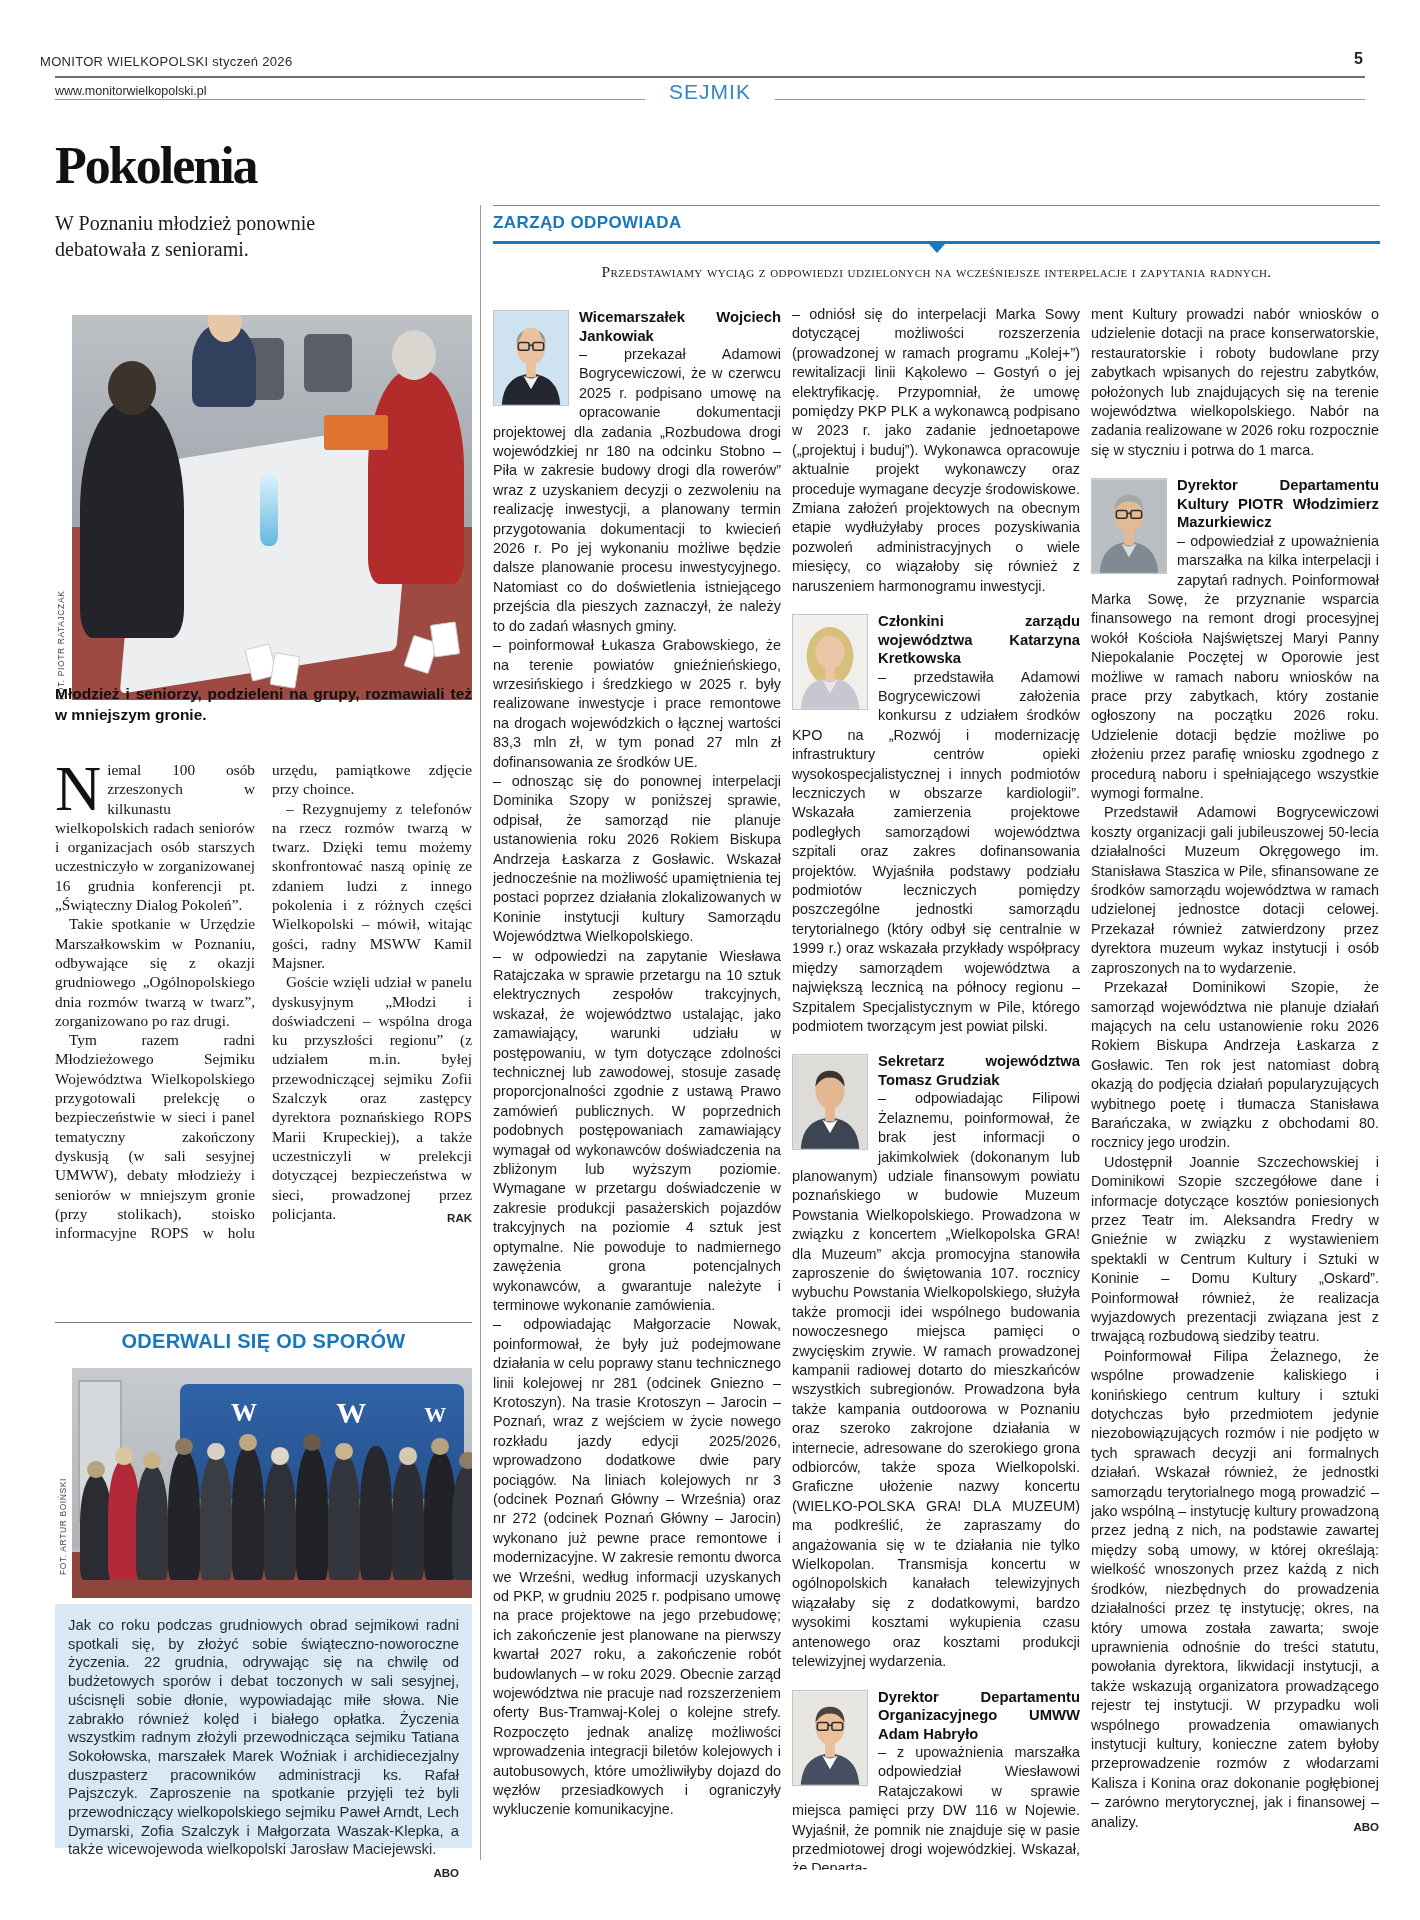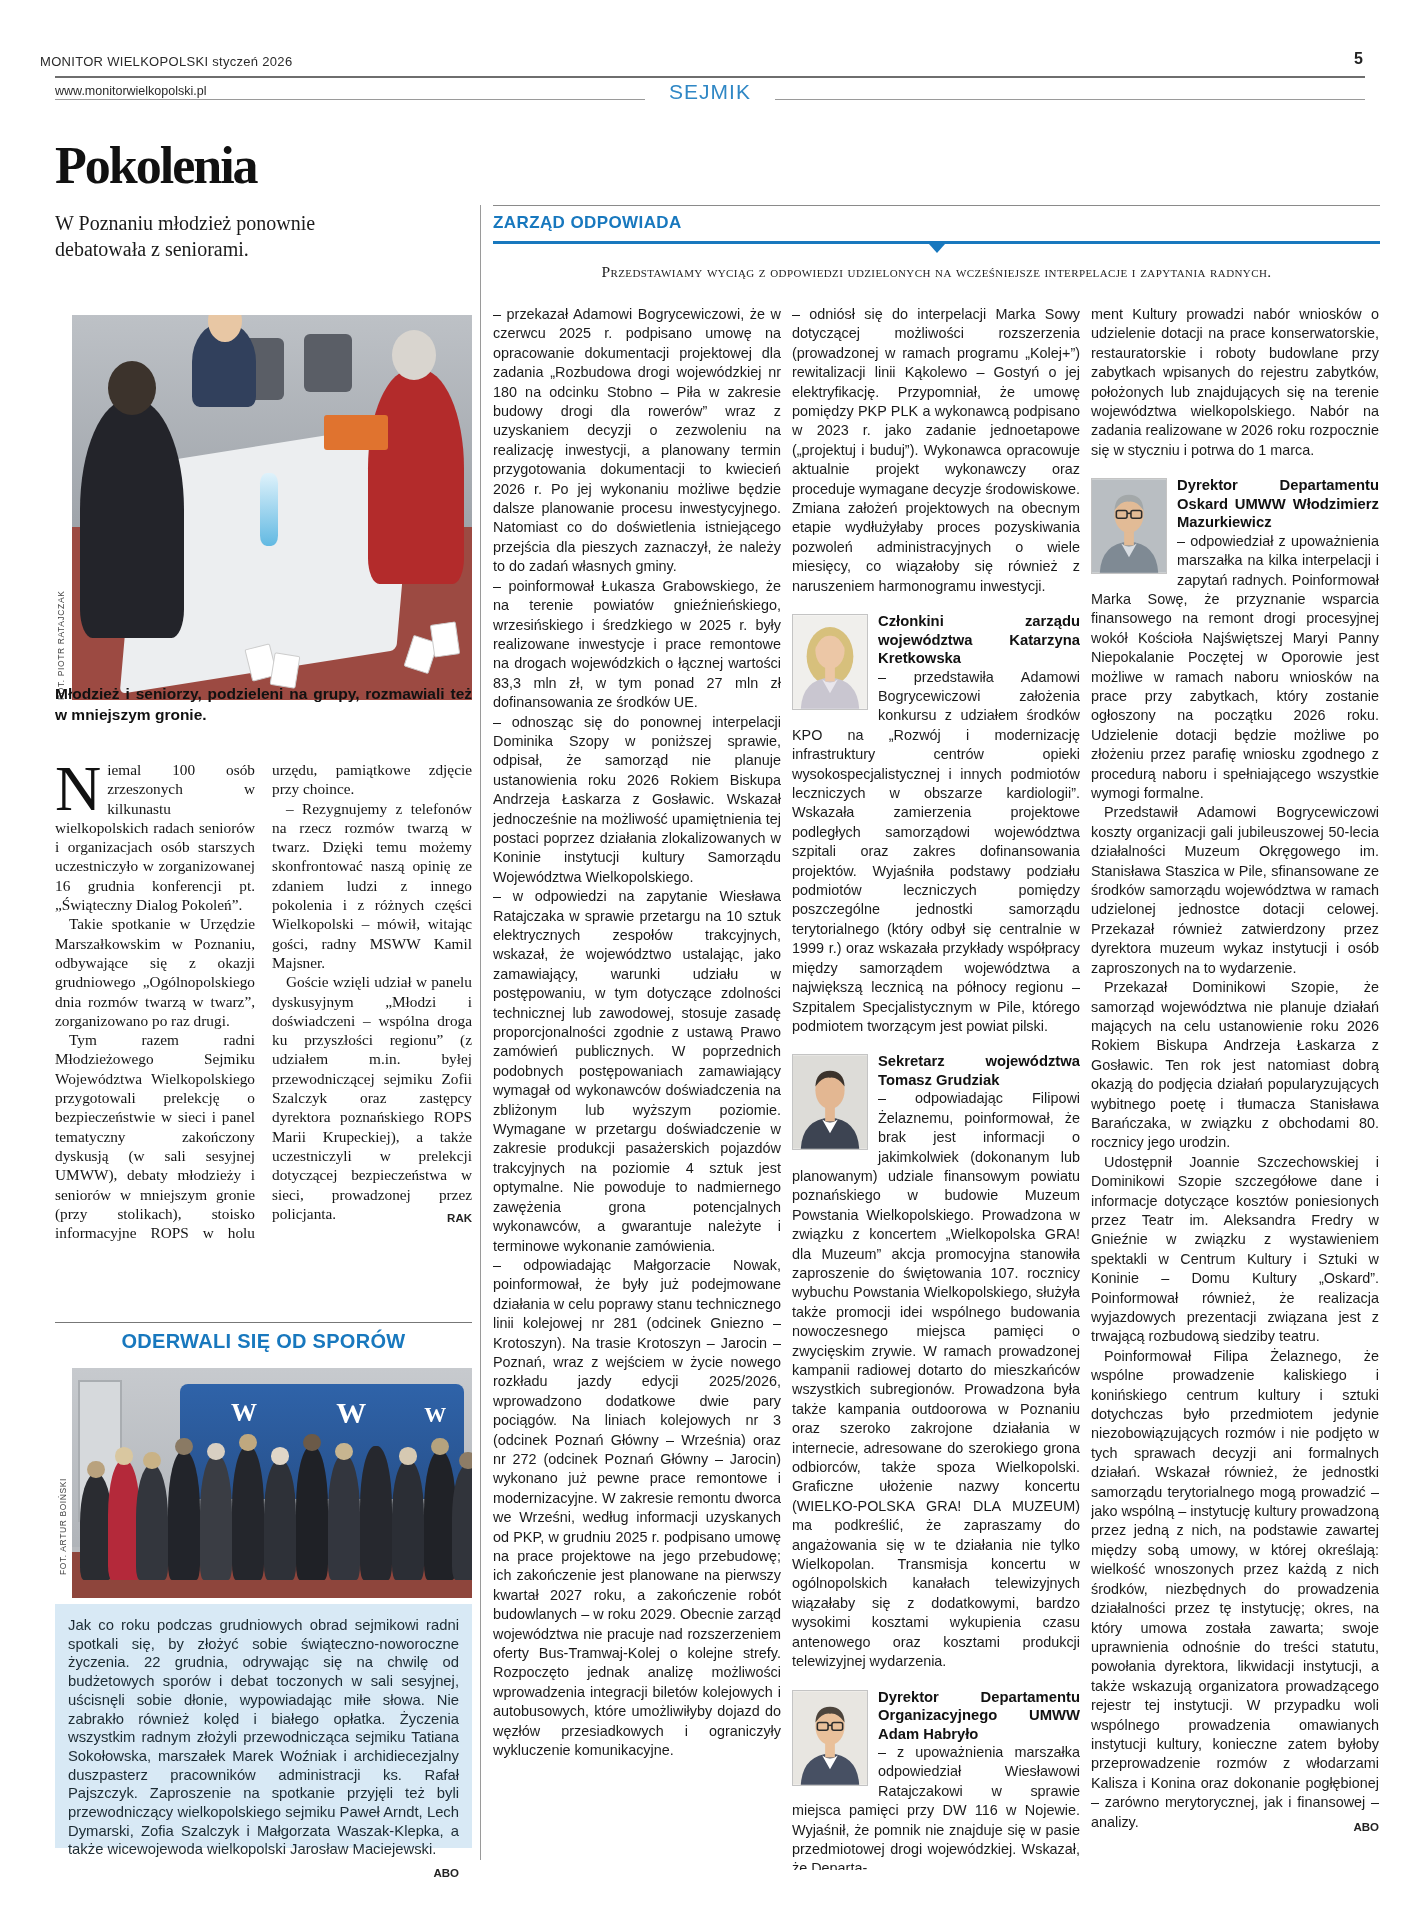--- a/index.html
+++ b/index.html
@@ -179,20 +179,38 @@
   <div class="vdivider"></div>
 
   <div class="rightsec">
     <div class="zo-rule-a"></div>
     <div class="zo-title">ZARZĄD ODPOWIADA</div>
     <div class="zo-rule-b"></div>
     <div class="zo-triangle"></div>
     <div class="zo-intro">Przedstawiamy wyciąg z odpowiedzi udzielonych na wcześniejsze interpelacje i zapytania radnych.</div>
     <div class="qa-cols" id="qa-cols">
         <div class="qa-col">
+          <div class="qa-official">
+            <div class="portrait">
+              <svg viewBox="0 0 76 96" xmlns="http://www.w3.org/2000/svg">
+                <rect width="76" height="96" fill="#cfe2f0"></rect>
+                <path d="M8 96 Q10 66 38 64 Q66 66 68 96 Z" fill="#23262e"></path>
+                <path d="M30 66 L38 80 L46 66 Q38 72 30 66 Z" fill="#f3f3f3"></path>
+                <rect x="33" y="52" width="10" height="16" fill="#e8c29e"></rect>
+                <ellipse cx="38" cy="36" rx="15" ry="19" fill="#e8c29e"></ellipse>
+                <path d="M23 33 Q23 24 30 20 Q28 28 23 33 Z M53 33 Q53 24 46 20 Q48 28 53 33 Z" fill="#9b9b98"></path>
+                <g stroke="#2c2c2c" stroke-width="1.6" fill="none">
+                  <rect x="25" y="32" width="11" height="8" rx="2"></rect>
+                  <rect x="40" y="32" width="11" height="8" rx="2"></rect>
+                  <line x1="36" y1="35" x2="40" y2="35"></line>
+                </g>
+              </svg>
+            </div>
+            <div class="oname"><span>Wicemarszałek </span><span>Wojciech Jankowiak</span></div>
+          </div>
           <p class="qa-p">– przekazał Adamowi Bogrycewiczowi, że w czerwcu 2025 r. podpisano umowę na opracowanie dokumentacji projektowej dla zadania „Rozbudowa drogi wojewódzkiej nr 180 na odcinku Stobno – Piła w zakresie budowy drogi dla rowerów” wraz z uzyskaniem decyzji o zezwoleniu na realizację inwestycji, a planowany termin przygotowania dokumentacji to kwiecień 2026 r. Po jej wykonaniu możliwe będzie dalsze planowanie procesu inwestycyjnego. Natomiast co do doświetlenia istniejącego przejścia dla pieszych zaznaczył, że należy to do zadań własnych gminy.</p>
           <p class="qa-p">– poinformował Łukasza Grabowskiego, że na terenie powiatów gnieźnieńskiego, wrzesińskiego i średzkiego w 2025 r. były realizowane inwestycje i prace remontowe na drogach wojewódzkich o łącznej wartości 83,3 mln zł, w tym ponad 27 mln zł dofinansowania ze środków UE.</p>
           <p class="qa-p">– odnosząc się do ponownej interpelacji Dominika Szopy w poniższej sprawie, odpisał, że samorząd nie planuje ustanowienia roku 2026 Rokiem Biskupa Andrzeja Łaskarza z Gosławic. Wskazał jednocześnie na możliwość upamiętnienia tej postaci poprzez działania zlokalizowanych w Koninie instytucji kultury Samorządu Województwa Wielkopolskiego.</p>
           <p class="qa-p">– w odpowiedzi na zapytanie Wiesława Ratajczaka w sprawie przetargu na 10 sztuk elektrycznych zespołów trakcyjnych, wskazał, że województwo ustalając, jako zamawiający, warunki udziału w postępowaniu, w tym dotyczące zdolności technicznej lub zawodowej, stosuje zasadę proporcjonalności zgodnie z ustawą Prawo zamówień publicznych. W poprzednich podobnych postępowaniach zamawiający wymagał od wykonawców doświadczenia na zbliżonym lub wyższym poziomie. Wymagane w przetargu doświadczenie w zakresie produkcji pasażerskich pojazdów trakcyjnych na poziomie 4 sztuk jest optymalne. Nie powoduje to nadmiernego zawężenia grona potencjalnych wykonawców, a gwarantuje należyte i terminowe wykonanie zamówienia.</p>
           <p class="qa-p">– odpowiadając Małgorzacie Nowak, poinformował, że były już podejmowane działania w celu poprawy stanu technicznego linii kolejowej nr 281 (odcinek Gniezno – Krotoszyn). Na trasie Krotoszyn – Jarocin – Poznań, wraz z wejściem w życie nowego rozkładu jazdy edycji 2025/2026, wprowadzono dodatkowe dwie pary pociągów. Na liniach kolejowych nr 3 (odcinek Poznań Główny – Września) oraz nr 272 (odcinek Poznań Główny – Jarocin) wykonano już pewne prace remontowe i modernizacyjne. W zakresie remontu dworca we Wrześni, według informacji uzyskanych od PKP, w grudniu 2025 r. podpisano umowę na prace projektowe na jego przebudowę; ich zakończenie jest planowane na pierwszy kwartał 2027 roku, a zakończenie robót budowlanych – w roku 2029. Obecnie zarząd województwa nie pracuje nad rozszerzeniem oferty Bus-Tramwaj-Kolej o kolejne strefy. Rozpoczęto jednak analizę możliwości wprowadzenia integracji biletów kolejowych i autobusowych, które umożliwiłyby dojazd do węzłów przesiadkowych i ograniczyły wykluczenie komunikacyjne.</p>
         </div>
         <div class="qa-col">
           <p class="qa-p">– odniósł się do interpelacji Marka Sowy dotyczącej możliwości rozszerzenia (prowadzonej w ramach programu „Kolej+”) rewitalizacji linii Kąkolewo – Gostyń o jej elektryfikację. Przypomniał, że umowę pomiędzy PKP PLK a wykonawcą podpisano w 2023 r. jako zadanie jednoetapowe („projektuj i buduj”). Wykonawca opracowuje aktualnie projekt wykonawczy oraz proceduje wymagane decyzje środowiskowe. Zmiana założeń projektowych na obecnym etapie wydłużyłaby proces pozyskiwania pozwoleń administracyjnych o wiele miesięcy, co wiązałoby się również z naruszeniem harmonogramu inwestycji.</p>
           <div class="qa-official">
             <div class="portrait">
@@ -254,21 +272,21 @@
                 <rect x="33" y="52" width="10" height="16" fill="#e2bb96"></rect>
                 <ellipse cx="38" cy="36" rx="15" ry="19" fill="#e2bb96"></ellipse>
                 <path d="M23 32 Q24 16 38 16 Q52 16 53 32 Q46 22 38 23 Q30 22 23 32 Z" fill="#a3a8a9"></path>
                 <g stroke="#2c2c2c" stroke-width="1.6" fill="none">
                   <rect x="25" y="32" width="11" height="8" rx="2"></rect>
                   <rect x="40" y="32" width="11" height="8" rx="2"></rect>
                   <line x1="36" y1="35" x2="40" y2="35"></line>
                 </g>
               </svg>
             </div>
-            <div class="oname"><span>Dyrektor Departamentu Oskard UMWW </span><span>Włodzimierz Mazurkiewicz</span></div>
+            <div class="oname"><span>Dyrektor Departamentu Kultury PIOTR </span><span>Włodzimierz Mazurkiewicz</span></div>
           </div>
           <p class="qa-p">– odpowiedział z upoważnienia marszałka na kilka interpelacji i zapytań radnych. Poinformował Marka Sowę, że przyznanie wsparcia finansowego na remont drogi procesyjnej wokół Kościoła Najświętszej Maryi Panny Niepokalanie Poczętej w Oporowie jest możliwe w ramach naboru wniosków na prace przy zabytkach, który zostanie ogłoszony na początku 2026 roku. Udzielenie dotacji będzie możliwe po złożeniu przez parafię wniosku zgodnego z procedurą naboru i spełniającego wszystkie wymogi formalne.</p>
           <p class="qa-p ind">Przedstawił Adamowi Bogrycewiczowi koszty organizacji gali jubileuszowej 50-lecia działalności Muzeum Okręgowego im. Stanisława Staszica w Pile, sfinansowane ze środków samorządu województwa w ramach udzielonej jednostce dotacji celowej. Przekazał również zatwierdzony przez dyrektora muzeum wykaz instytucji i osób zaproszonych na to wydarzenie.</p>
           <p class="qa-p ind">Przekazał Dominikowi Szopie, że samorząd województwa nie planuje działań mających na celu ustanowienie roku 2026 Rokiem Biskupa Andrzeja Łaskarza z Gosławic. Ten rok jest natomiast dobrą okazją do podjęcia działań popularyzujących wybitnego poetę i tłumacza Stanisława Barańczaka, w związku z obchodami 80. rocznicy jego urodzin.</p>
           <p class="qa-p ind">Udostępnił Joannie Szczechowskiej i Dominikowi Szopie szczegółowe dane i informacje dotyczące kosztów poniesionych przez Teatr im. Aleksandra Fredry w Gnieźnie w związku z wystawieniem spektakli w Centrum Kultury i Sztuki w Koninie – Domu Kultury „Oskard”. Poinformował również, że realizacja wyjazdowych prezentacji związana jest z trwającą rozbudową siedziby teatru.</p>
           <p class="qa-p ind">Poinformował Filipa Żelaznego, że wspólne prowadzenie kaliskiego i konińskiego centrum kultury i sztuki dotychczas było przedmiotem jedynie niezobowiązujących rozmów i nie podjęto w tych sprawach decyzji ani formalnych działań. Wskazał również, że jednostki samorządu terytorialnego mogą prowadzić – jako wspólną – instytucję kultury prowadzoną przez jedną z nich, na podstawie zawartej między sobą umowy, w której określają: wielkość wnoszonych przez każdą z nich środków, niezbędnych do prowadzenia działalności przez tę instytucję; okres, na który umowa została zawarta; swoje uprawnienia odnośnie do treści statutu, powołania dyrektora, likwidacji instytucji, a także wskazują organizatora prowadzącego rejestr tej instytucji. W przypadku woli wspólnego prowadzenia omawianych instytucji kultury, konieczne zatem byłoby przeprowadzenie rozmów z włodarzami Kalisza i Konina oraz dokonanie pogłębionej – zarówno merytorycznej, jak i finansowej – analizy.<span class="byline">ABO</span></p>
         </div>
       </div>
   </div>
 

